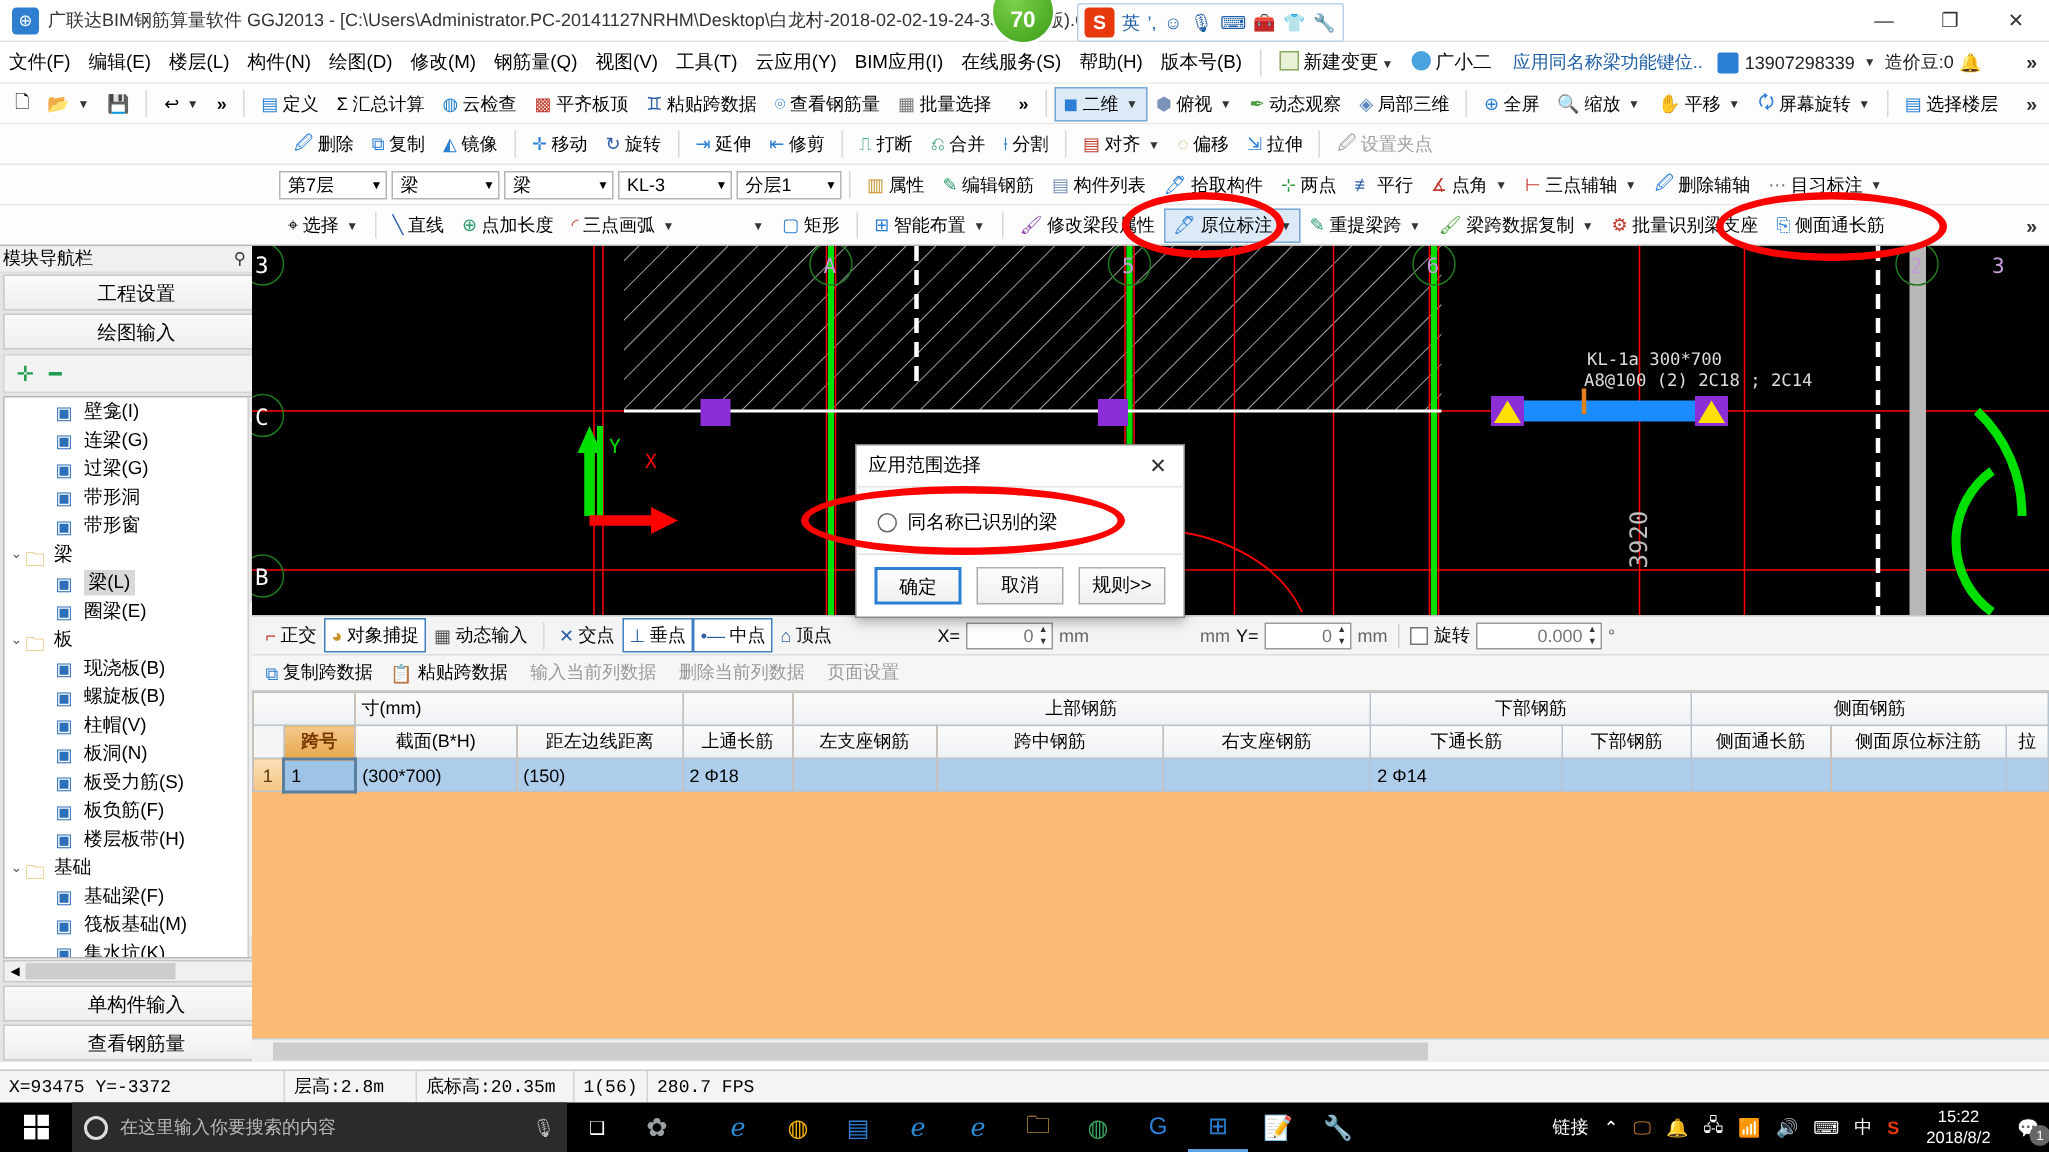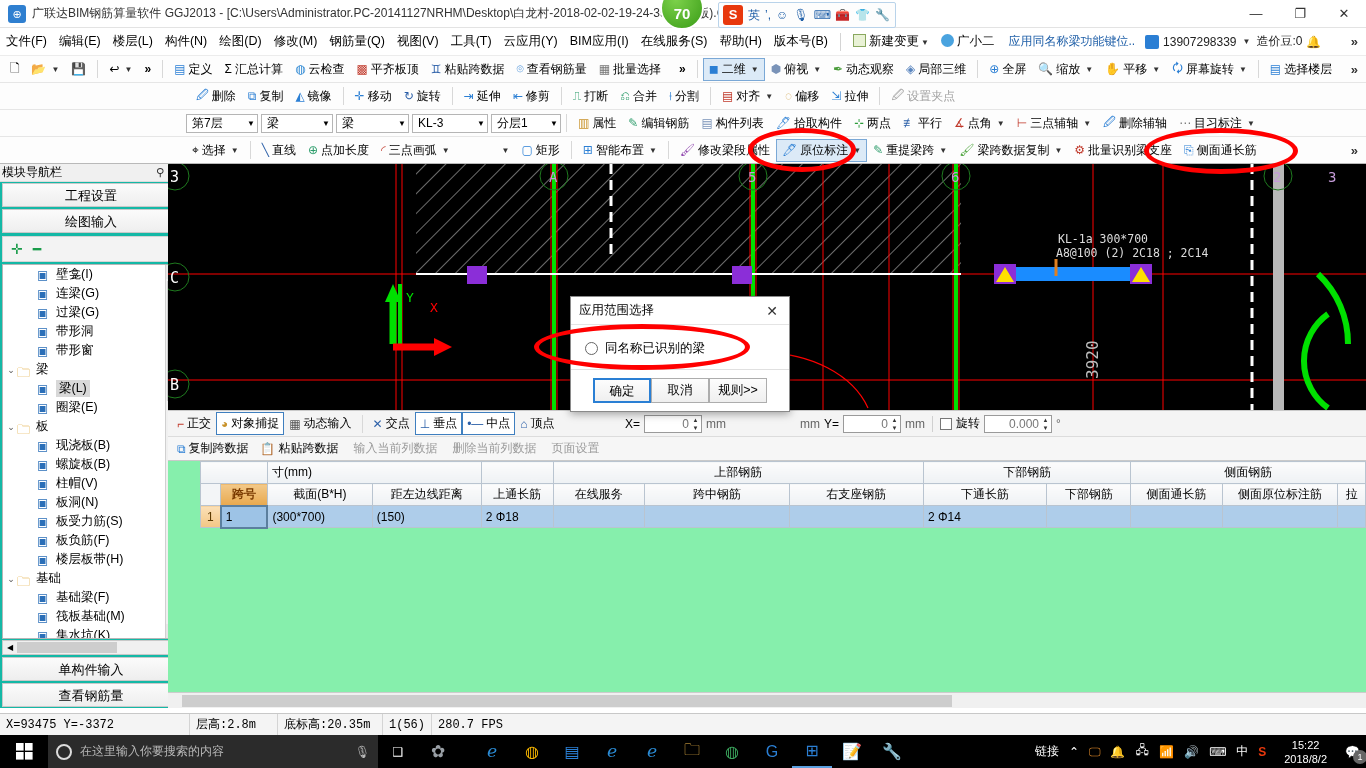--- a/index.html
+++ b/index.html
@@ -43,21 +43,21 @@
   .tbtn .gl{ font-size:12px; }
   .vsep{ width:1px; height:18px; background:#d8d8d8; margin:0 5px; }
   .caret{ font-size:8px; color:#333; margin-left:2px;}
   .chev{ margin-left:auto; padding:0 8px; font-weight:bold; color:#333; font-size:13px;}
   .cbox{ height:19px; border:1px solid #b5b5b5; background:#fff; display:flex; align-items:center;
     padding:0 2px 0 5px; font-size:12px; }
   .cbox .txt{ flex:1; white-space:nowrap; }
   .cbox .ar{ font-size:8px; padding-left:6px; }
 
   
-  .left{ position:absolute; left:0; top:164px; width:183px; bottom:60px; background:#14b8a6;
+  .left{ position:absolute; left:0; top:164px; width:183px; bottom:60px; background:#e5e5e5;
      border-right:1px solid #c8c8c8; display:flex; flex-direction:column; }
   .lp-head{ height:18px; display:flex; align-items:center; background:#f0f0f0; font-size:12px;
      padding-left:2px; border-bottom:1px solid #dcdcdc;}
   .lp-head .pin{ margin-left:auto; padding-right:4px; color:#333; font-size:11px;}
   .lp-btn{ height:24px; line-height:24px; text-align:center; font-size:13px;
      background:linear-gradient(#fbfbfb,#eeeeee); border:1px solid #c9c9c9; margin:1px 2px; }
   .lp-tools{ height:26px; display:flex; align-items:center; gap:10px; padding-left:8px;
      background:#f3f3f3; border:1px solid #d5d5d5; margin:2px;}
   .tree{ flex:1; background:#fff; border:1px solid #b6b6b6; margin:0 2px; overflow:hidden; position:relative;}
   .tree-inner{ position:absolute; inset:0 14px 0 0; overflow:hidden; }
@@ -86,22 +86,22 @@
      padding-right:12px; font-size:12px; color:#777; position:relative; line-height:16px;}
   .spin{ position:absolute; right:1px; top:0; width:9px; height:16px; font-size:6px; line-height:8px; text-align:center; color:#333;}
 
   
   .editbar{ position:absolute; left:168px; top:436px; right:0; height:24px; background:#f6f6f6;
      border-top:1px solid #dcdcdc; display:flex; align-items:center; font-size:12px; padding-left:4px; gap:2px;}
   .editbar .b{ display:flex;align-items:center;gap:3px;padding:2px 5px;white-space:nowrap;}
   .editbar .b.dis{ color:#9a9a9a; }
 
   
-  .tablewrap{ position:absolute; left:168px; top:460px; right:0; bottom:60px; background:#86efac;
-     border-top:1px solid #c9c9c9; overflow:hidden;padding-left:32px;}
+  .tablewrap{ position:absolute; left:168px; top:460px; right:0; bottom:60px; background:#fdba74;
+     border-top:1px solid #c9c9c9; overflow:hidden;}
   table.grid{ border-collapse:collapse; table-layout:fixed; font-size:12px; }
   table.grid th, table.grid td{ border:1px solid #b9c4d0; padding:1px 4px; font-weight:normal;
      white-space:nowrap; overflow:hidden; height:22px; }
   table.grid th{ background:linear-gradient(#fcfcfc,#eef1f4); text-align:center; }
   table.grid th.corner{ background:linear-gradient(#f3c98a,#e8a94e); color:#7a3a00; font-weight:bold;}
   table.grid td{ background:#aecdea; }
   table.grid td.rowh{ background:linear-gradient(#fbe0b8,#f3c684); text-align:center; color:#5c3a00; width:22px;}
   table.grid td.cellsel{ background:#9dc3e6; border:2px solid #5b7f9e;}
   .tbl-hscroll{ position:absolute; left:168px; bottom:60px; right:0; height:16px; background:#f0f0f0;
     border-top:1px solid #ccc; display:flex; align-items:center;}
@@ -130,21 +130,21 @@
     border:1px solid #8a8a8a; box-shadow:0 2px 8px rgba(0,0,0,.35); z-index:50;}
   .dlg-ttl{ height:28px; display:flex; align-items:center; padding:0 4px 0 8px; font-size:12.5px;
     border-bottom:1px solid #e4e4e4;}
   .dlg-x{ margin-left:auto; width:26px; text-align:center; font-size:14px; color:#333;}
   .dlg-body{ padding:10px 14px 8px 14px; }
   .radio{ display:flex; align-items:center; gap:7px; height:26px; font-size:12.5px;}
   .rd{ width:13px;height:13px;border:1px solid #666;border-radius:50%;background:#fff;
      display:inline-block; position:relative; flex:none;}
   .rd.on::after{ content:''; position:absolute; left:3px; top:3px; width:7px;height:7px;
      border-radius:50%; background:#3a3a3a;}
-  .dlg-foot{ border-top:1px solid #e0e0e0; padding:8px 10px; display:flex; justify-content:center;}
+  .dlg-foot{ border-top:1px solid #e0e0e0; padding:8px 10px; display:flex; gap:10px; justify-content:center;}
   .dbtn{ min-width:58px; height:25px; line-height:23px; text-align:center; font-size:12.5px;
     background:linear-gradient(#fdfdfd,#efefef); border:1px solid #adadad;}
   .dbtn.primary{ border:2px solid #2a7fd4; }
 
   
   .ellipse{ position:absolute; border:5px solid #f00; border-radius:50%; z-index:60; pointer-events:none;}
 </style>
 </head>
 <body>
 
@@ -762,21 +762,21 @@
 
   <div style="position:absolute; left:800px; top:410px; width:566px; height:26px; background:#f4f4f4;
        display:flex; align-items:center; font-size:12px; gap:4px; border-top:1px solid #c9c9c9;">
     <span style="color:#666;">mm</span>
     <span>Y=</span>
     <span class="numbox"><span>0</span><span class="spin">▲<br>▼</span></span>
     <span style="color:#666;">mm</span>
     <span style="width:1px;height:16px;background:#d0d0d0;margin:0 3px;"></span>
     <span style="width:12px;height:12px;border:1px solid #777;background:#fff;display:inline-block;"></span>
     <span>旋转</span>
-    <span class="numbox" style="width:68px;"><span>0.000</span><span class="spin">▲<br>▼</span></span>
+    <span class="numbox" style="width:84px;"><span>0.000</span><span class="spin">▲<br>▼</span></span>
     <span style="color:#666;">°</span>
   </div>
 
   <div class="editbar">
     <div class="b">
         <span style="color:#2b7fd4;">⧉</span>
         <span>复制跨数据</span>
       </div>
     <div class="b">
         <span style="color:#c8922a;">📋</span>
@@ -821,21 +821,21 @@
             <th colspan="3">上部钢筋</th>
             <th colspan="2">下部钢筋</th>
             <th colspan="3">侧面钢筋</th>
           </tr>
           <tr>
             <th style="background: rgb(243, 245, 247);"></th>
             <th class="corner">跨号</th>
             <th>截面(B*H)</th>
             <th>距左边线距离</th>
             <th>上通长筋</th>
-            <th>在线服务</th>
+            <th>左支座钢筋</th>
             <th>跨中钢筋</th>
             <th>右支座钢筋</th>
             <th>下通长筋</th>
             <th>下部钢筋</th>
             <th>侧面通长筋</th>
             <th>侧面原位标注筋</th>
             <th>拉</th>
           </tr>
         </thead>
         <tbody>

